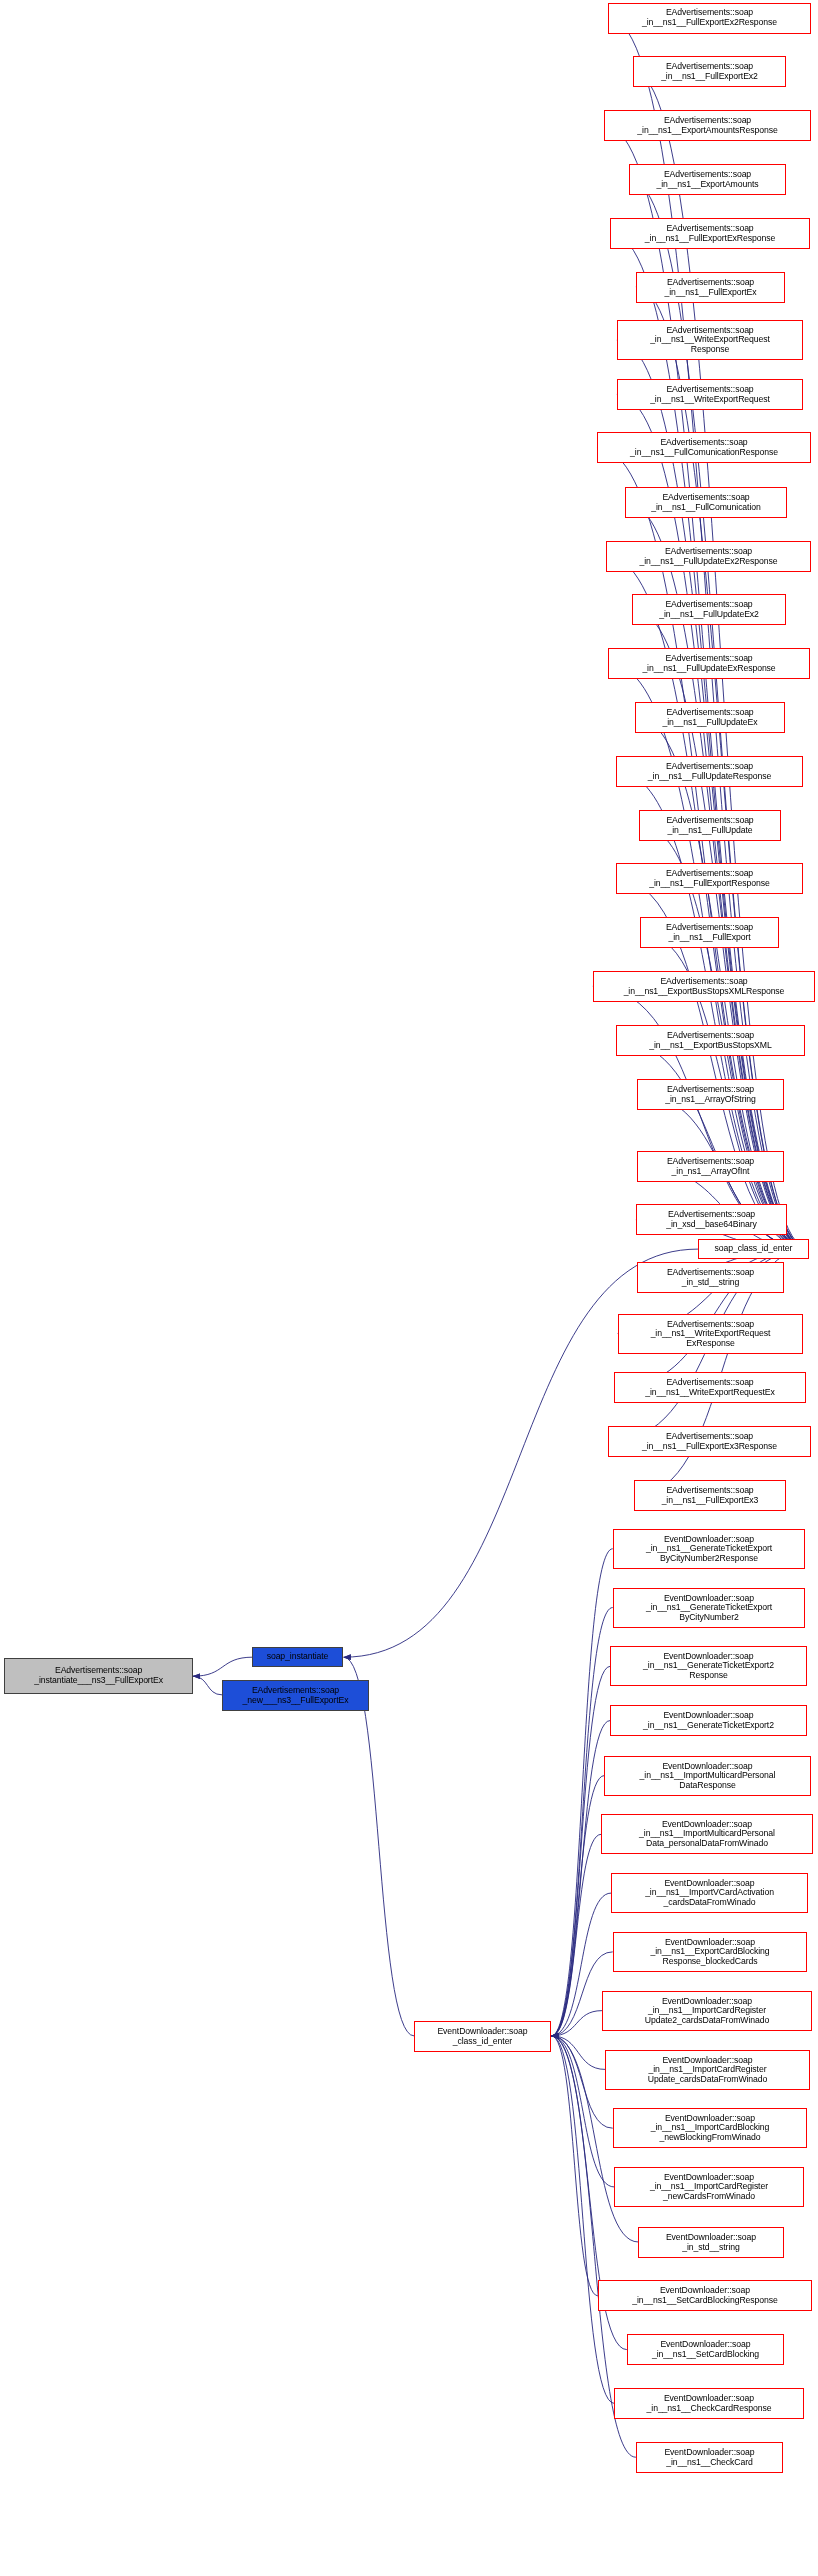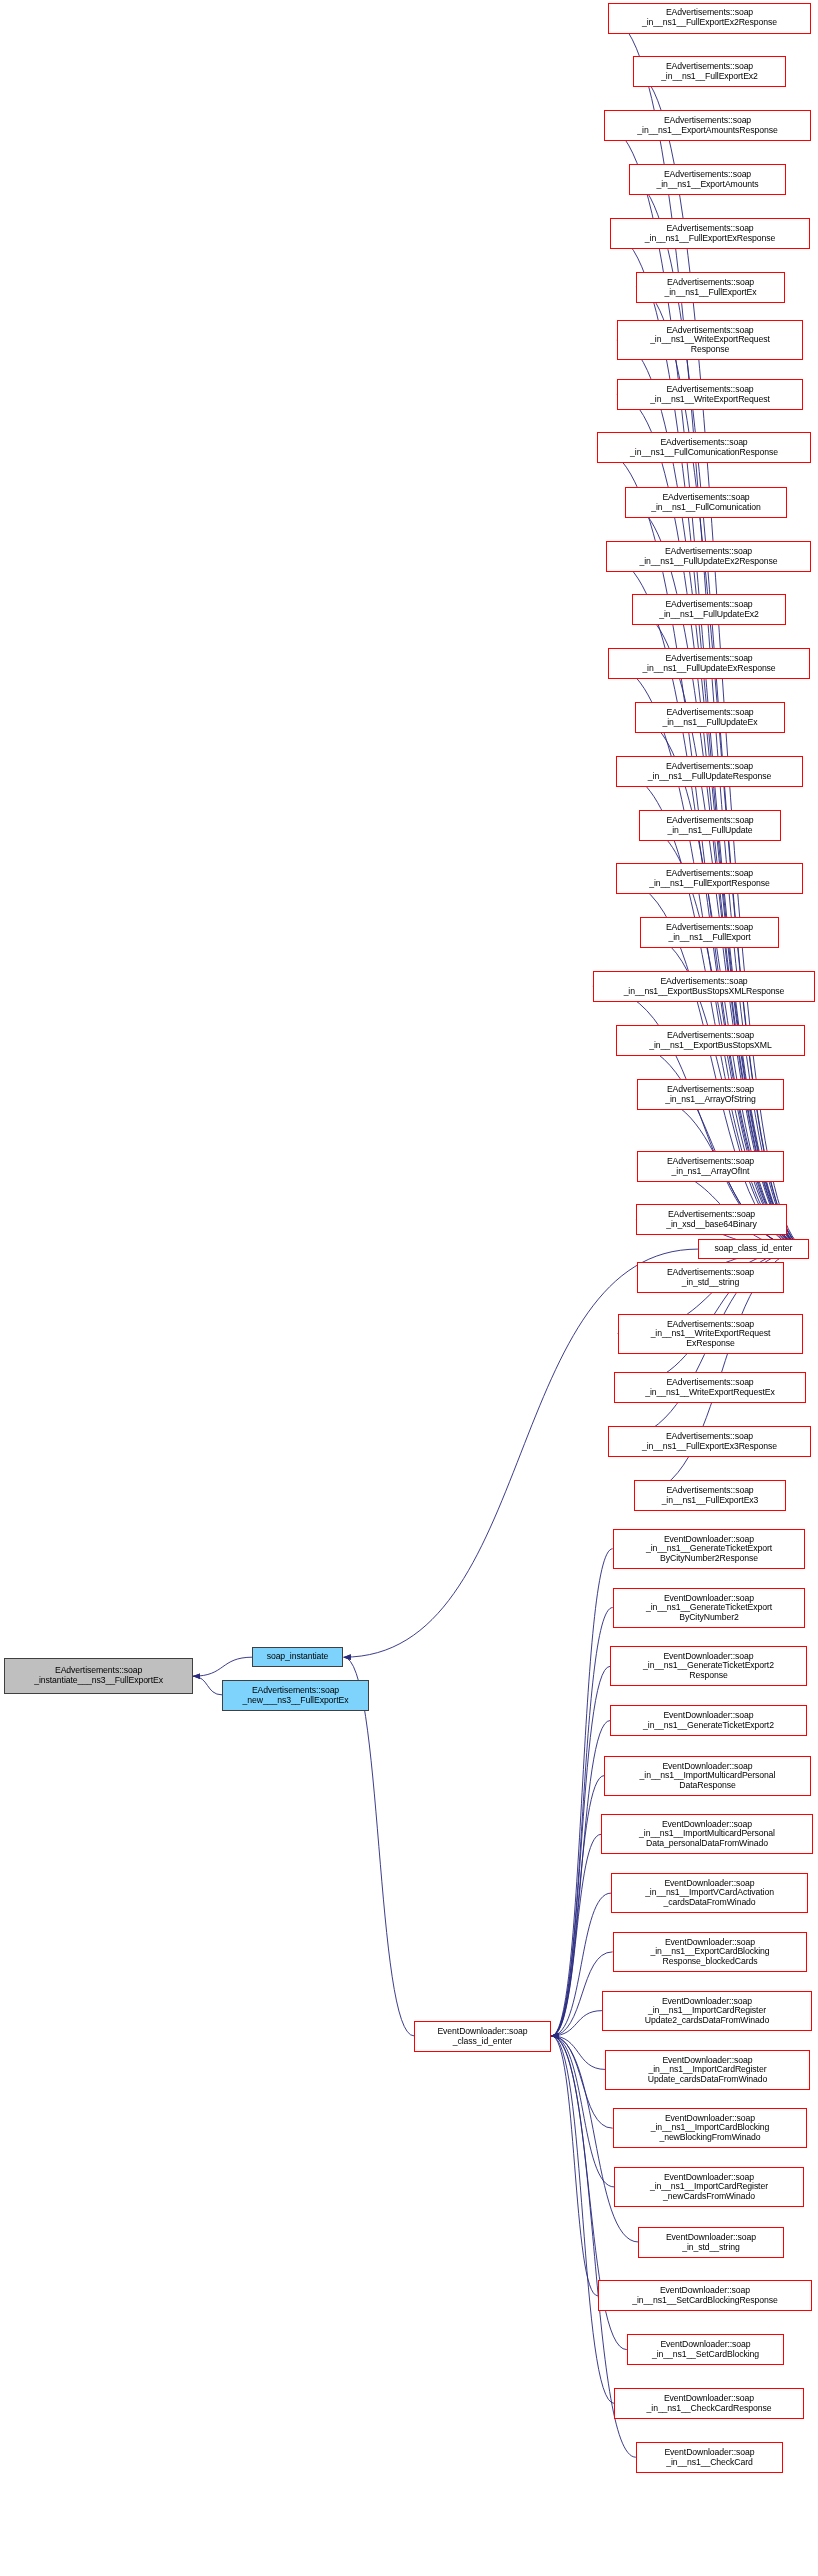--- a/index.html
+++ b/index.html
@@ -4,21 +4,21 @@
 <style>
   html,body{margin:0;padding:0;background:#ffffff;}
   body{font-family:"Liberation Sans","DejaVu Sans",sans-serif;}
   #graph{position:relative;width:819px;height:2576px;overflow:hidden;background:#fff;}
   #edges{position:absolute;left:0;top:0;width:819px;height:2576px;pointer-events:none;}
   .node{position:absolute;box-sizing:border-box;display:flex;align-items:center;
         justify-content:center;text-align:center;background:#ffffff;border:0.8px solid #ff0000;
         color:#000;font-size:8.7px;line-height:9.6px;letter-spacing:-0.1px;
         white-space:pre-line;padding:0.8px 1.7px;}
   .node.root{background:#bfbfbf;border:0.8px solid #404040;}
-  .node.plain{background:#7dd3fc;border:0.8px solid #404040;}
+  .node.plain{background:#1d4ed8;border:0.8px solid #404040;}
 </style>
 </head>
 <body>
 
 <div id="graph">
   <svg id="edges" viewBox="0 0 989 3112" xmlns="http://www.w3.org/2000/svg">
     <defs>
       <marker id="arrow" markerWidth="9" markerHeight="7" refX="8.6" refY="3.5" orient="auto" markerUnits="userSpaceOnUse">
         <polygon points="0 0, 9 3.5, 0 7" fill="#2a2a7f"></polygon>
       </marker>

